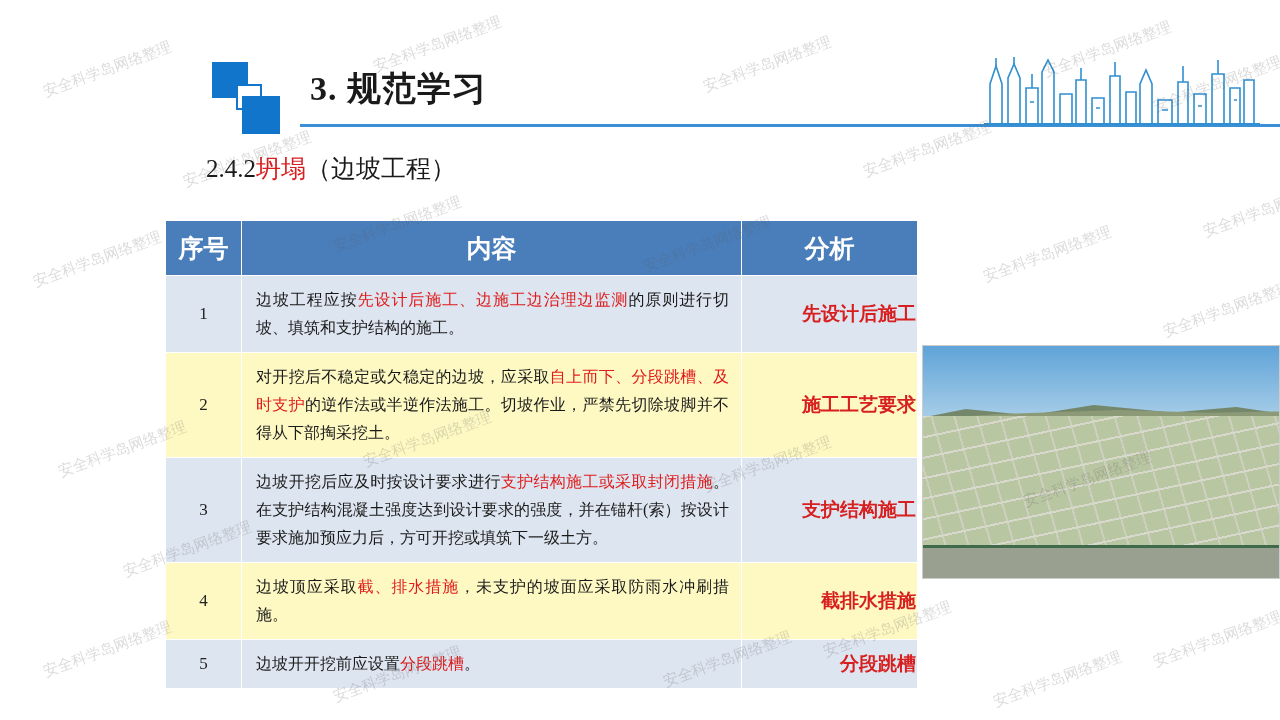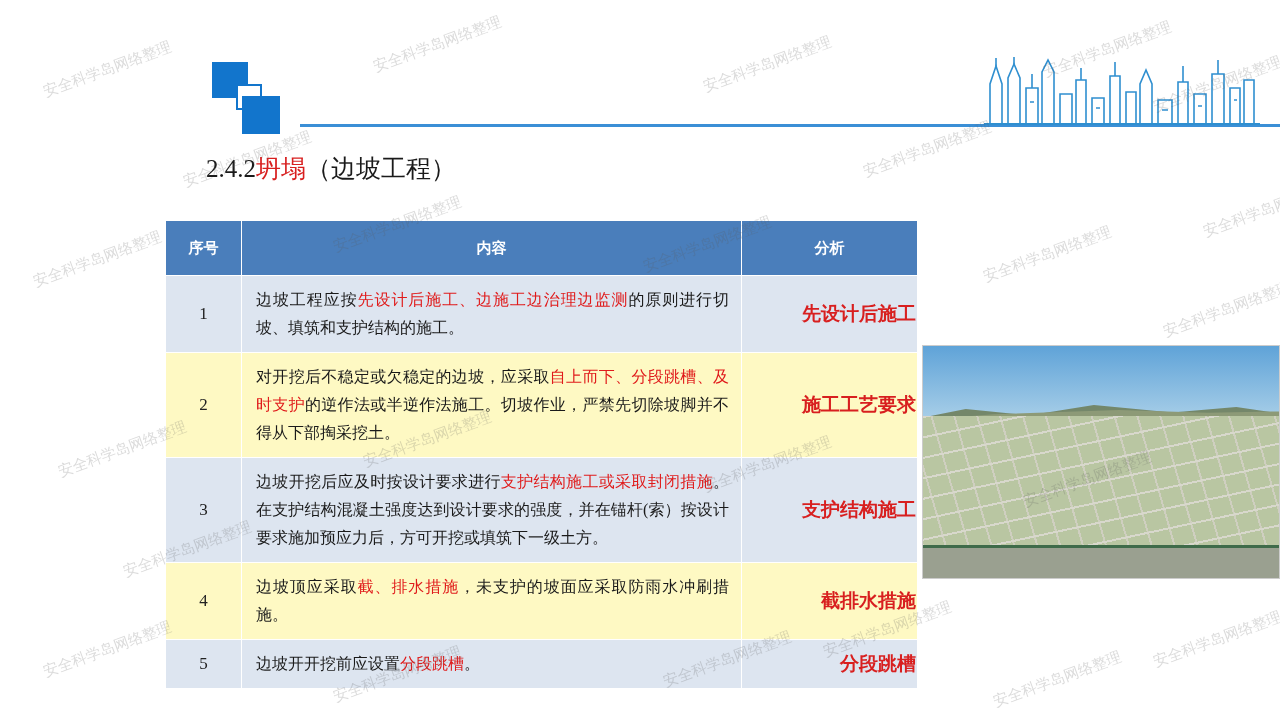--- a/index.html
+++ b/index.html
@@ -83,21 +83,21 @@
   }
   table.main {
     border-collapse: collapse;
     width: 752px;
     table-layout: fixed;
   }
   table.main th {
     background: #4a7ebb;
     color: #ffffff;
     font-family: Liberation Mono, monospace;
-    font-size: 15px;
+    font-size: 25px;
     font-weight: 700;
     height: 52px;
     border: 1px solid #ffffff;
     text-align: center;
   }
   table.main td {
     border: 1px solid #ffffff;
     font-family: "Liberation Serif", serif;
     vertical-align: middle;
   }
@@ -194,20 +194,21 @@
 <body>
 
 <div class="slide">
 
   <div class="header">
     <div class="logo-squares">
       <div class="sq sq-a"></div>
       <div class="sq sq-b"></div>
       <div class="sq sq-c"></div>
     </div>
+    <div class="header-title">3. 规范学习</div>
     <div class="header-rule"></div>
     <div class="skyline">
       <svg width="280" height="72" viewBox="0 0 280 72" fill="none" stroke="#2f8fd0" stroke-width="1.6">
         <path d="M2 70 H278" stroke="#2f8fd0" stroke-width="2.2"></path>
         <path d="M8 70 V30 L14 12 L20 30 V70"></path>
         <path d="M14 12 V4"></path>
         <path d="M26 70 V24 L32 10 L38 24 V70"></path>
         <path d="M32 10 V3"></path>
         <path d="M44 70 V34 H56 V70"></path>
         <path d="M50 34 V20"></path>

